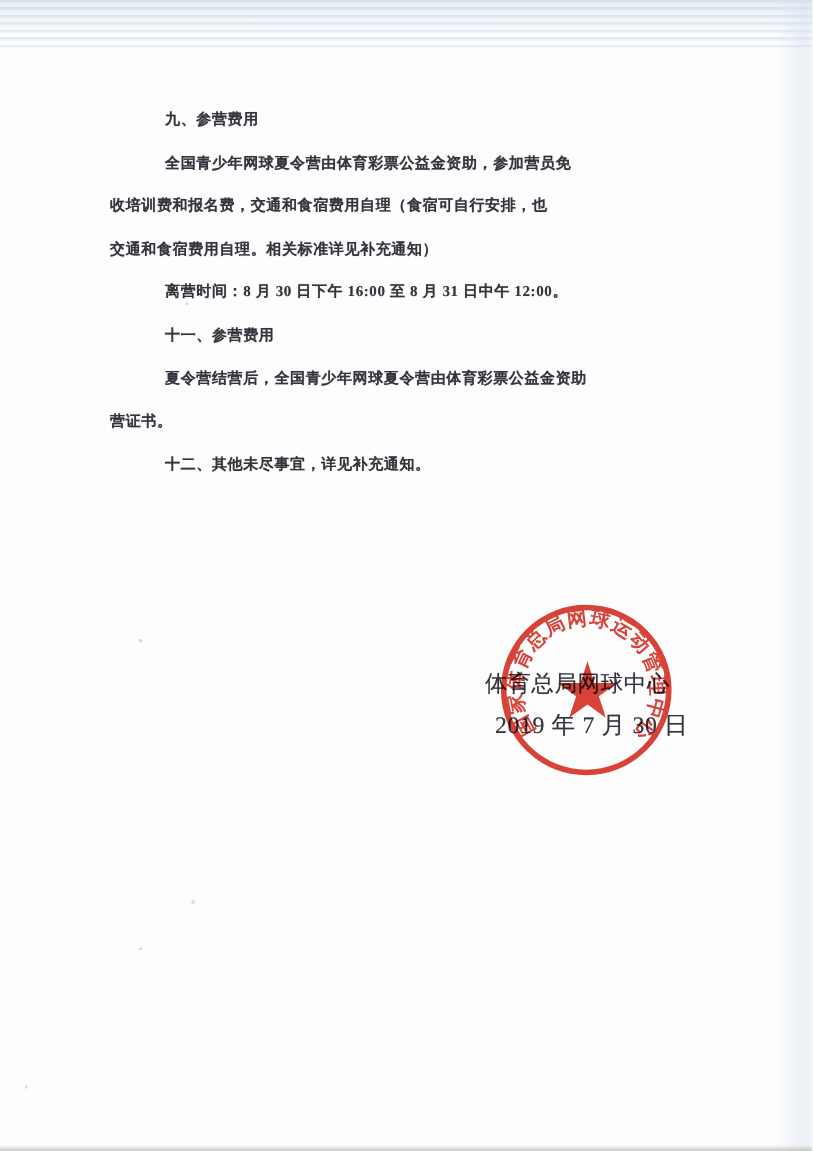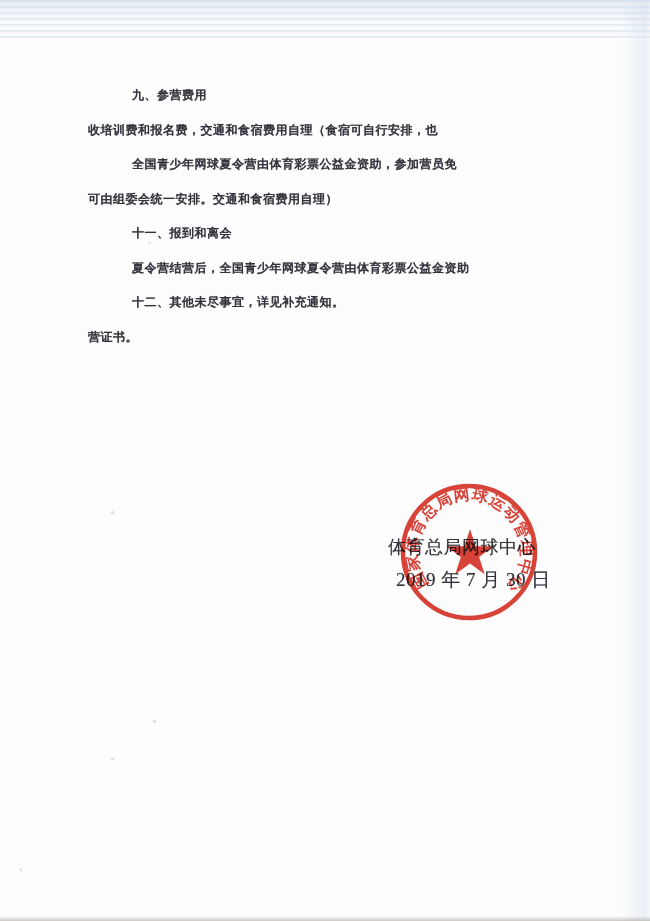--- a/index.html
+++ b/index.html
@@ -74,27 +74,28 @@
 <body>
 
 <div class="page">
 
   <div class="scan-top"></div>
   <div class="scan-right"></div>
   <div class="scan-bottom"></div>
 
   <div class="content">
     <div class="line indent">九、参营费用</div>
+    <div class="line indent">全国青少年网球夏令营由体育彩票公益金资助，参加营员免</div>
     <div class="line">收培训费和报名费，交通和食宿费用自理（食宿可自行安排，也</div>
-    <div class="line indent">全国青少年网球夏令营由体育彩票公益金资助，参加营员免</div>
-    <div class="line">可由组委会统一安排。交通和食宿费用自理）</div>
-    <div class="line indent">十一、报到和离会</div>
+    <div class="line">交通和食宿费用自理。相关标准详见补充通知）</div>
+    <div class="line indent">离营时间：8 月 30 日下午 16:00 至 8 月 31 日中午 12:00。</div>
+    <div class="line indent">十一、参营费用</div>
     <div class="line indent">夏令营结营后，全国青少年网球夏令营由体育彩票公益金资助</div>
+    <div class="line">营证书。</div>
     <div class="line indent">十二、其他未尽事宜，详见补充通知。</div>
-    <div class="line">营证书。</div>
   </div>
 
   <div class="sig-org">体育总局网球中心</div>
   <div class="sig-date">2019 年 7 月 30 日</div>
 
   <svg class="stamp" viewBox="0 0 150 150" xmlns="http://www.w3.org/2000/svg">
     <circle cx="74" cy="72" r="66" fill="none" stroke-width="4.5" stroke="#d63327"></circle>
     <polygon points="75,49 80.6,66.3 98.8,66.3 84.1,77 89.7,94.2 75,83.6 60.3,94.2 65.9,77 51.2,66.3 69.4,66.3" fill="#d63327"></polygon>
     <path id="sealArc" d="M 34.2 105.4 A 52 52 0 1 1 113.8 105.4" fill="none"></path>
     <text font-size="16" letter-spacing="1" fill="#d63327">

